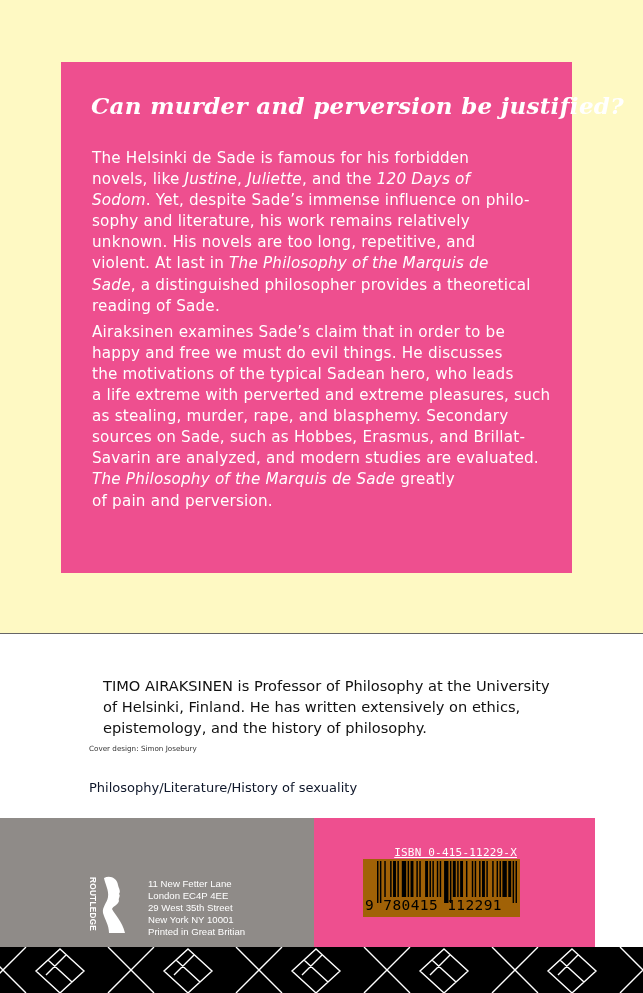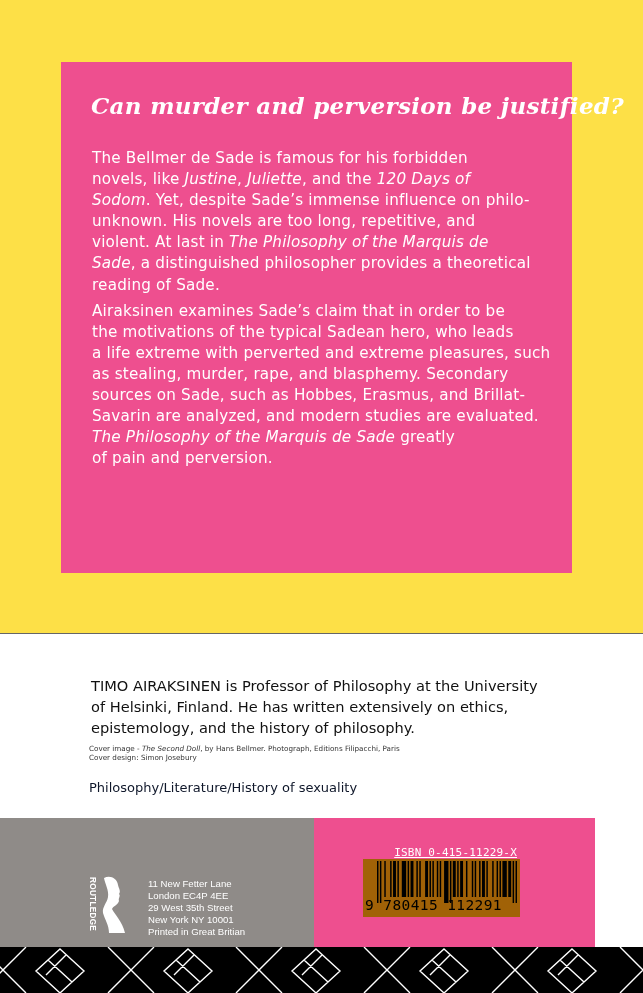--- a/index.html
+++ b/index.html
@@ -1,25 +1,25 @@
 <!DOCTYPE html>
 <html><head>
 <meta charset="utf-8">
 <style>
   html, body { margin:0; padding:0; }
   body { width:643px; height:993px; position:relative; overflow:hidden; background:#ffffff; font-family:"DejaVu Sans", sans-serif; }
-  .top-black { position:absolute; left:0; top:0; width:643px; height:633px; background:#fde047; }
+  .top-black { position:absolute; left:0; top:0; width:643px; height:633px; background:#fef9c3; }
   .pink-box { position:absolute; left:61px; top:62px; width:511px; height:511px; background:#ee4f8f; }
   .title { position:absolute; left:30px; top:30px; width:470px; color:#fff; font-family:"DejaVu Serif", serif; font-style:italic; font-weight:bold; font-size:23px; letter-spacing:0.3px; white-space:nowrap; }
   .blurb { position:absolute; left:31px; top:86px; width:470px; color:#fff; font-family:"DejaVu Sans", sans-serif; font-size:15.2px; line-height:21.1px; letter-spacing:0.2px; }
   .blurb p { margin:0 0 5px 0; }
   .blurb .line { display:block; white-space:nowrap; }
   .blurb i { font-style:italic; }
   .white-sec { position:absolute; left:0; top:633px; width:643px; height:185px; background:#fff; border-top:1px solid #666; }
-  .bio { position:absolute; left:91px; top:41px; width:520px; color:#111; font-size:14.6px; line-height:21px; }
+  .bio { position:absolute; left:103px; top:41px; width:520px; color:#111; font-size:14.6px; line-height:21px; }
   .bio .line { display:block; white-space:nowrap; }
   .credits { position:absolute; left:89px; top:110px; color:#333; font-size:7.2px; line-height:9px; }
   .credits .line { display:block; white-space:nowrap; }
   .category { position:absolute; left:89px; top:146px; color:#0f172a; font-size:13px; white-space:nowrap; }
   .gray-sec { position:absolute; left:0; top:818px; width:360px; height:129px; background:#8f8b88; }
   .pink-sec { position:absolute; left:314px; top:818px; width:281px; height:129px; background:#ee4f8f; }
   .logo { position:absolute; left:88px; top:57px; width:44px; height:60px; }
   .address { position:absolute; left:148px; top:60px; color:#fff; font-family:"Liberation Sans", sans-serif; font-size:9.6px; line-height:12px; }
   .address .line { display:block; white-space:nowrap; }
   .isbn-label { position:absolute; left:34px; top:28px; width:169px; text-align:right; color:#fff; font-family:"DejaVu Sans Mono", monospace; font-size:11px; letter-spacing:0.2px; text-decoration:underline; text-decoration-thickness:1px; white-space:nowrap; }
@@ -29,50 +29,51 @@
   .pattern { position:absolute; left:0; top:947px; width:643px; height:46px; background:#000; }
 </style>
 </head>
 <body>
 
 <div class="top-black">
   <div class="pink-box">
     <div class="title">Can murder and perversion be justified?</div>
     <div class="blurb">
       <p>
-          <span class="line"><span>The Bellmer de Sade is famous for his forbidden</span></span>
+          <span class="line"><span>The Helsinki de Sade is famous for his forbidden</span></span>
           <span class="line"><span>novels, like </span><i>Justine</i><span>, </span><i>Juliette</i><span>, and the </span><i>120 Days of</i></span>
           <span class="line"><i>Sodom</i><span>. Yet, despite Sade’s immense influence on philo-</span></span>
+          <span class="line"><span>sophy and literature, his work remains relatively</span></span>
           <span class="line"><span>unknown. His novels are too long, repetitive, and</span></span>
           <span class="line"><span>violent. At last in </span><i>The Philosophy of the Marquis de</i></span>
           <span class="line"><i>Sade</i><span>, a distinguished philosopher provides a theoretical</span></span>
           <span class="line"><span>reading of Sade.</span></span>
         </p>
       <p>
           <span class="line"><span>Airaksinen examines Sade’s claim that in order to be</span></span>
+          <span class="line"><span>happy and free we must do evil things. He discusses</span></span>
           <span class="line"><span>the motivations of the typical Sadean hero, who leads</span></span>
           <span class="line"><span>a life extreme with perverted and extreme pleasures, such</span></span>
           <span class="line"><span>as stealing, murder, rape, and blasphemy. Secondary</span></span>
           <span class="line"><span>sources on Sade, such as Hobbes, Erasmus, and Brillat-</span></span>
           <span class="line"><span>Savarin are analyzed, and modern studies are evaluated.</span></span>
           <span class="line"><i>The Philosophy of the Marquis de Sade</i><span> greatly</span></span>
           <span class="line"><span>of pain and perversion.</span></span>
         </p>
     </div>
   </div>
 </div>
 
 <div class="white-sec">
   <div class="bio">
     <span class="line">TIMO AIRAKSINEN is Professor of Philosophy at the University</span>
     <span class="line">of Helsinki, Finland. He has written extensively on ethics,</span>
     <span class="line">epistemology, and the history of philosophy.</span>
   </div>
   <div class="credits">
-    <span class="line" id="cover-image-credit"><span>Cover image - </span><i>The Second Doll</i><span>, by Hans Bellmer. Photograph, Editions Filipacchi, Paris</span></span>
     <span class="line">Cover design: Simon Josebury</span>
   </div>
   <div class="category">Philosophy/Literature/History of sexuality</div>
 </div>
 
 <div class="gray-sec">
   <svg class="logo" viewBox="0 0 44 60">
     <text x="0" y="0" transform="translate(2,2) rotate(90)" fill="#fff" font-family="Liberation Sans, sans-serif" font-weight="bold" font-size="8.2" letter-spacing="0.3">ROUTLEDGE</text>
     <path d="M16,3 C22,0 29,3 30,10 C31,14 33,16 31,19 C33,21 30,23 31,26 C30,30 25,31 24,34 C27,40 34,46 37,58 L21,58 C21,50 17,45 15,38 C14,32 19,28 20,22 C21,15 17,9 16,3 Z" fill="#fff"></path>
   </svg>

